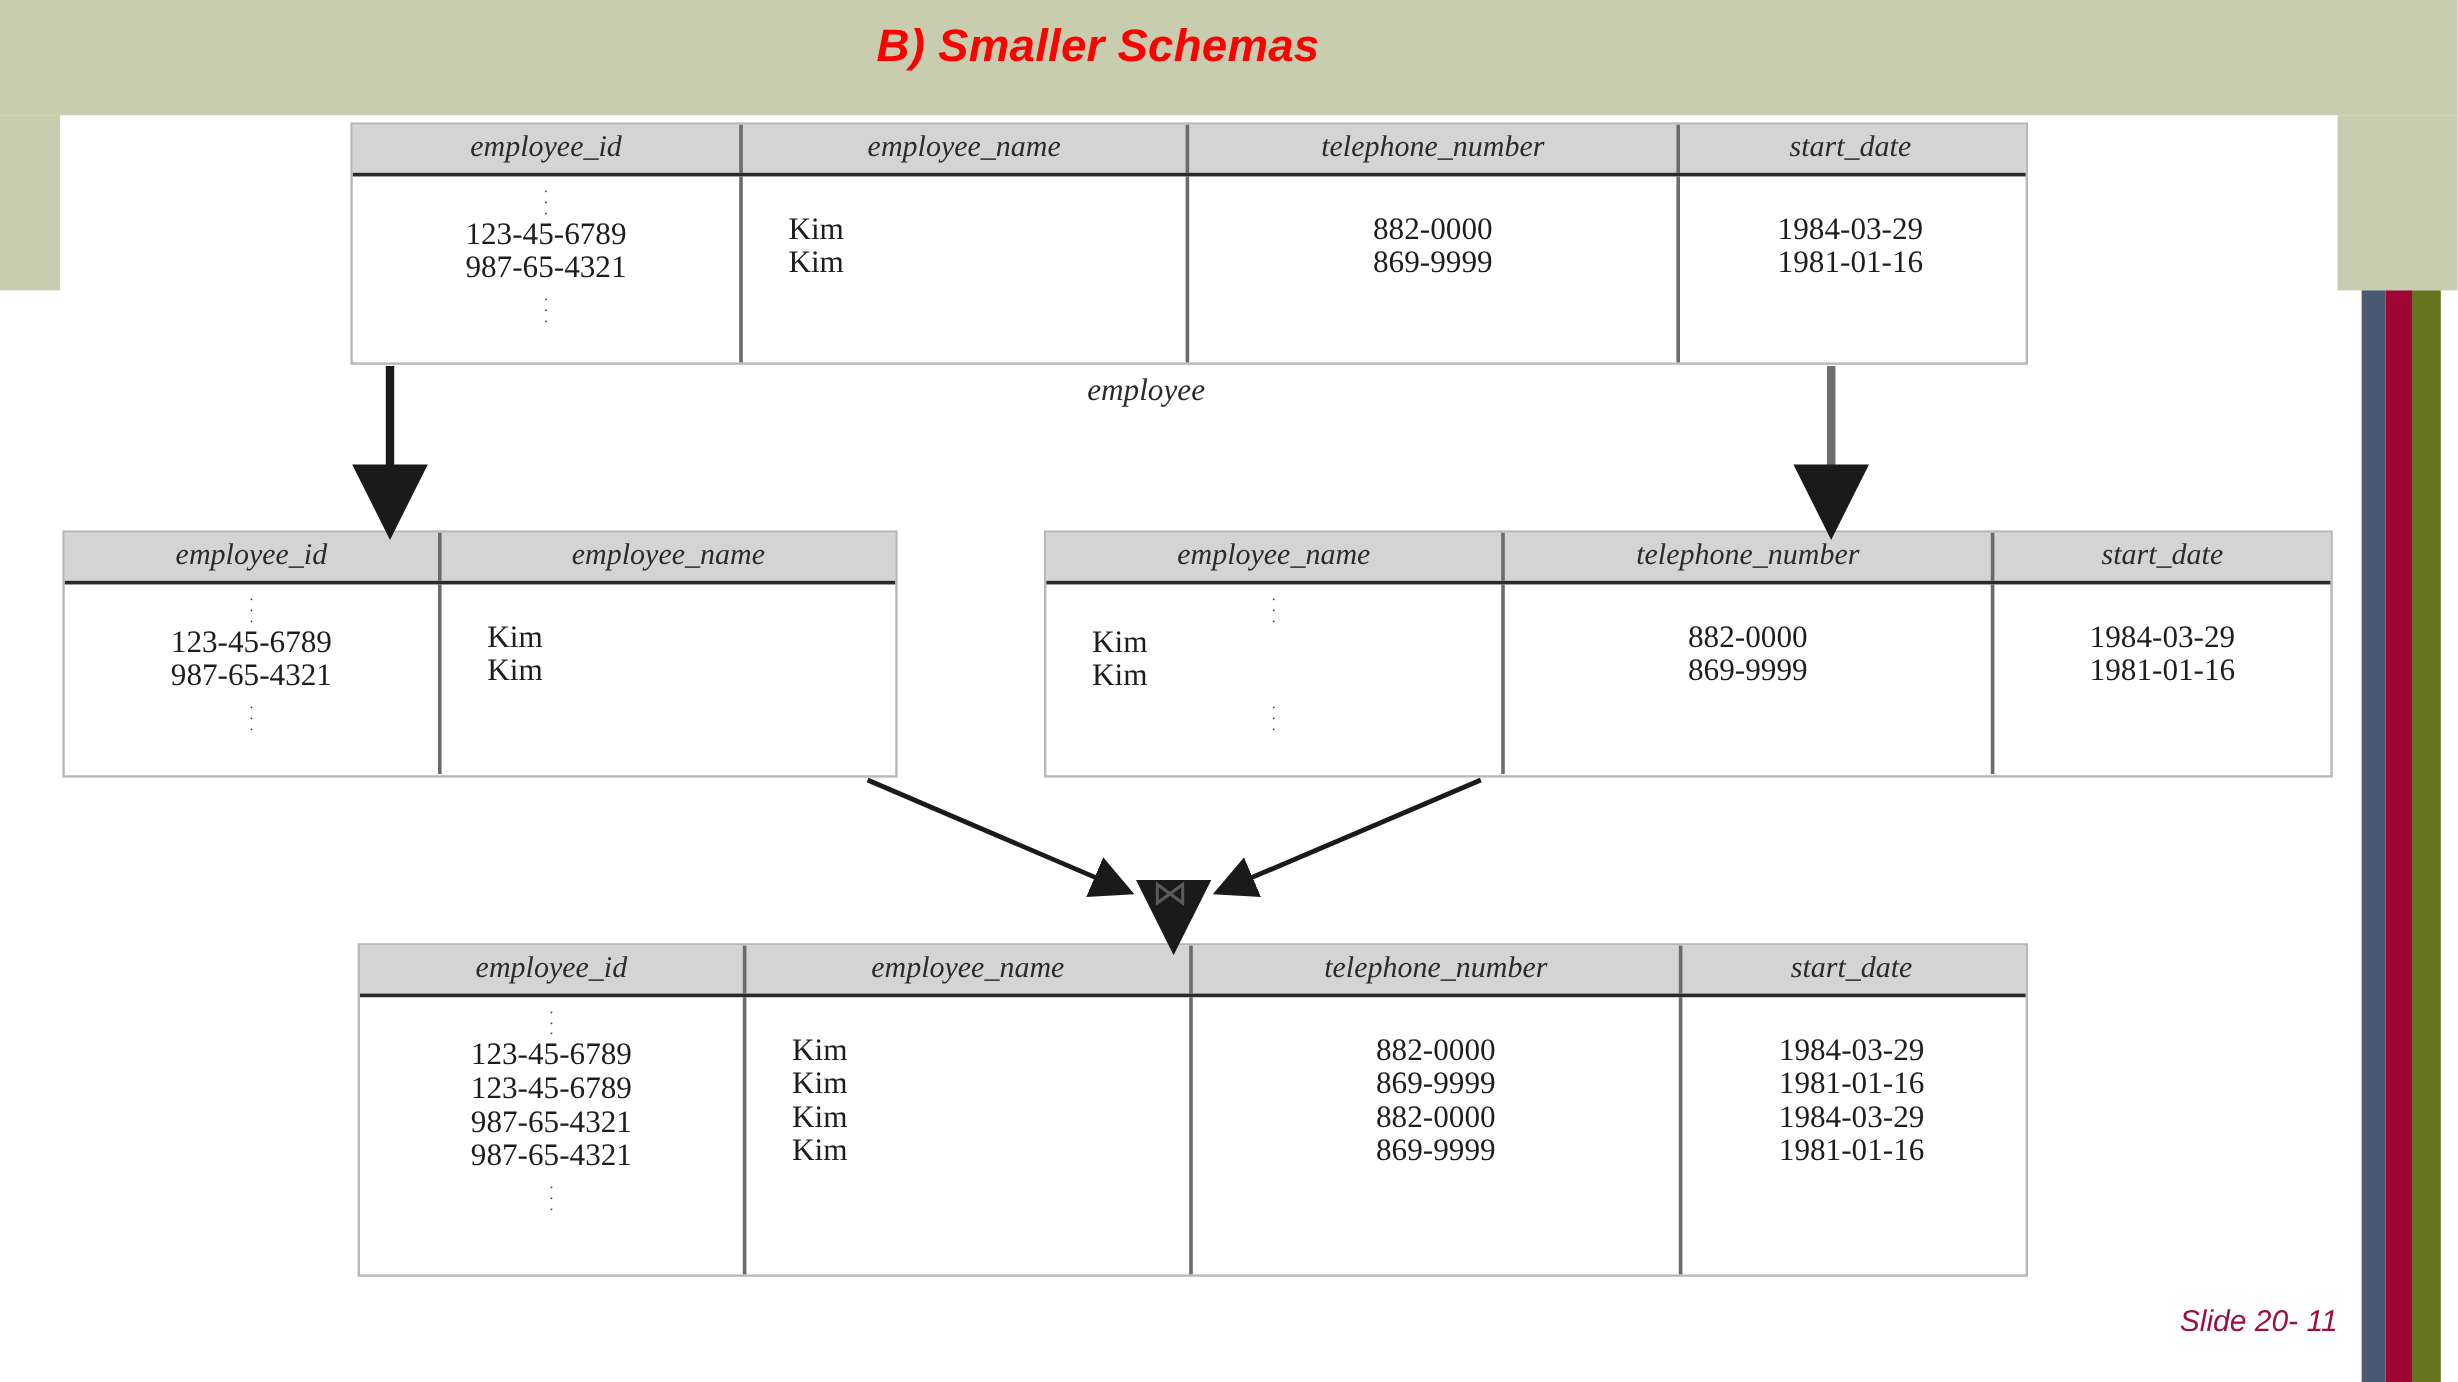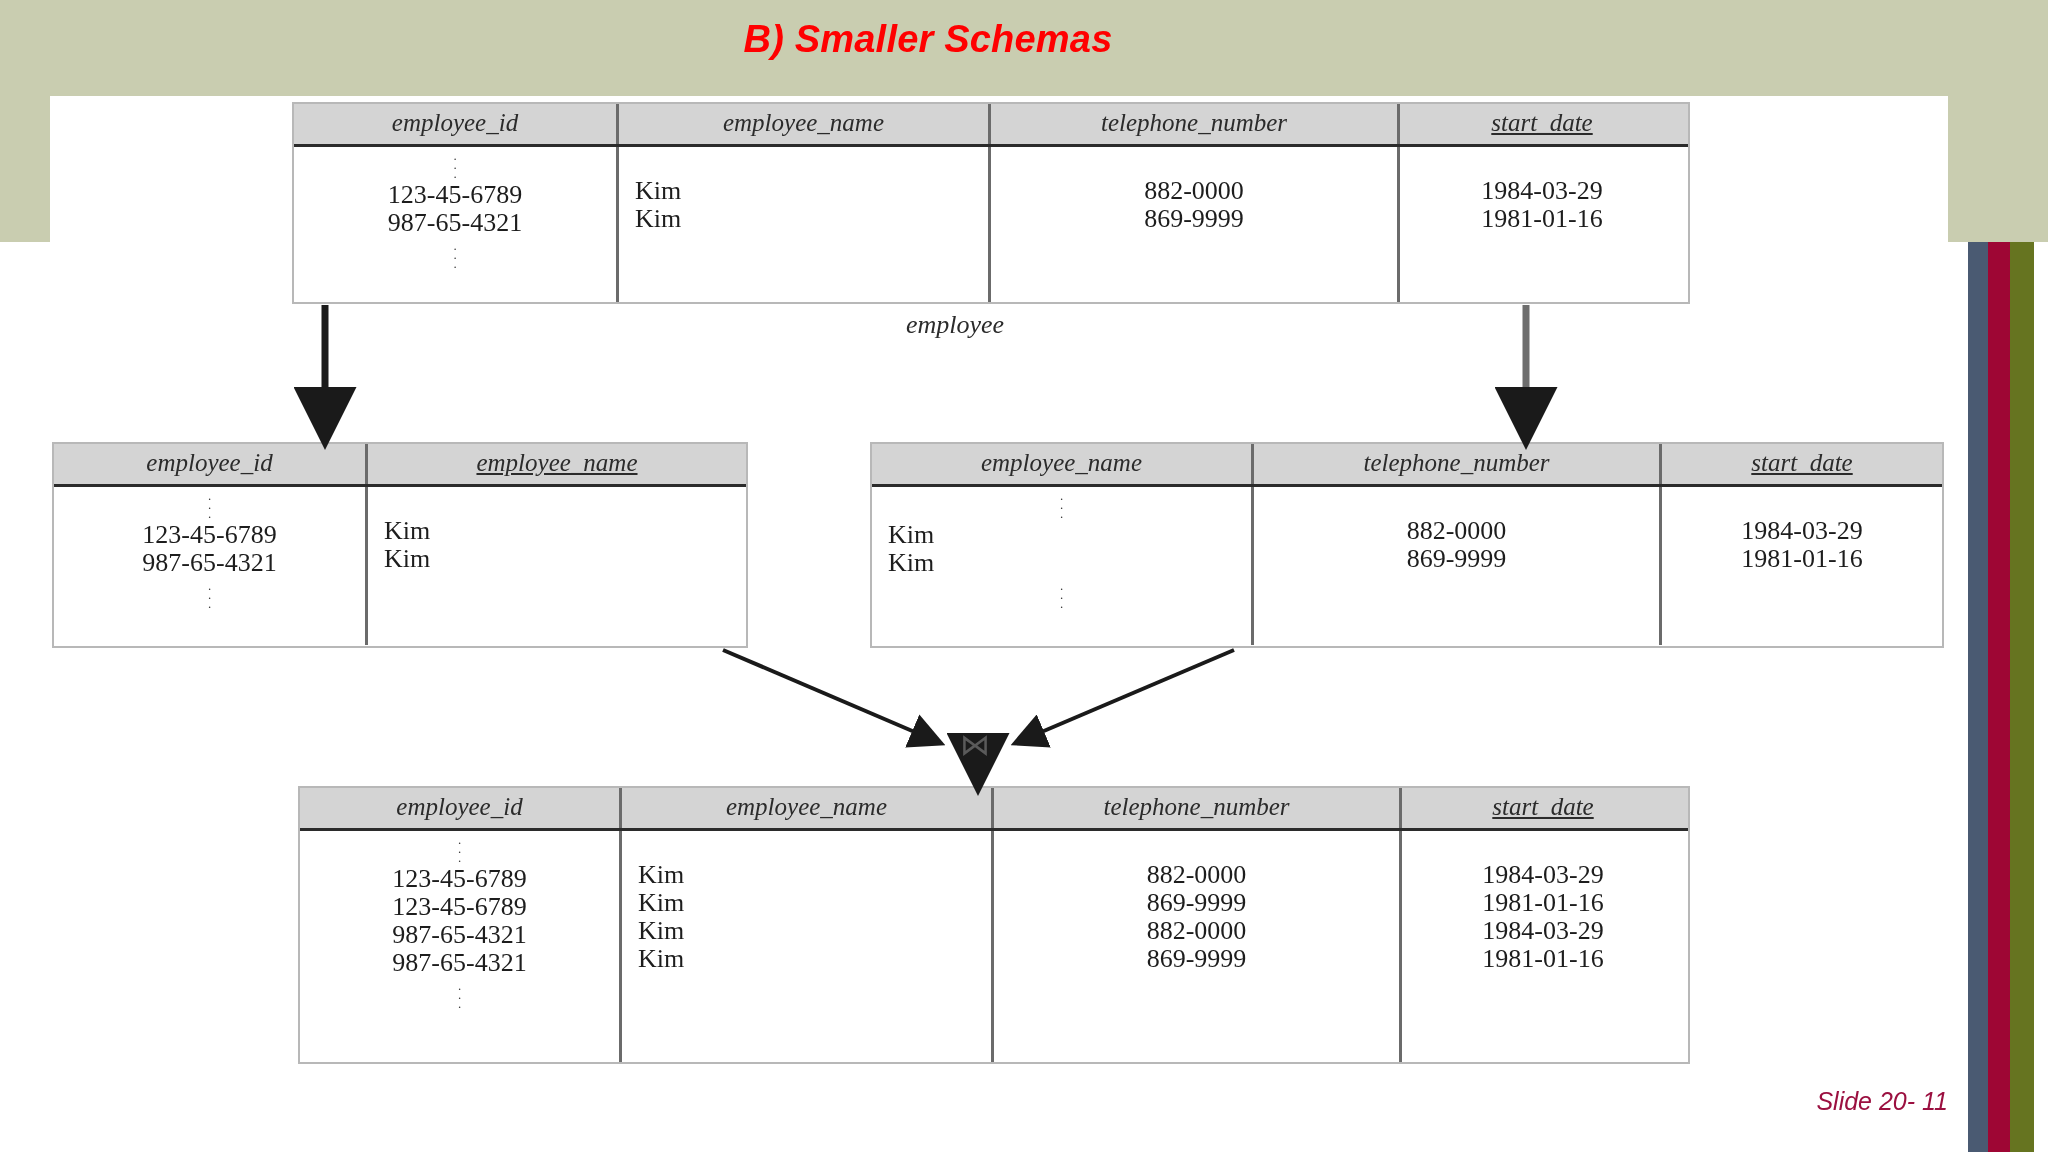--- a/index.html
+++ b/index.html
@@ -49,21 +49,20 @@
     left: 0; top: 18px;
     width: 1830px;
     text-align: center;
     font-family: "Liberation Sans", sans-serif;
     font-weight: bold;
     font-style: italic;
     font-size: 38px;
     color: #ff0000;
     letter-spacing: 0.2px;
     white-space: nowrap;
-    margin-left: 13px;
   }
 
   
   .slide-footer {
     position: absolute;
     right: 100px; bottom: 36px;
     font-family: "Liberation Sans", sans-serif;
     font-style: italic;
     font-size: 25px;
     color: #9b1040;
@@ -87,41 +86,41 @@
     box-sizing: border-box;
     font-style: italic;
     font-size: 25px;
     color: #2b2b2b;
     text-align: center;
     padding: 5px 2px 7px 2px;
     border-right: 3px solid #6b6b6b;
     white-space: nowrap;
     overflow: hidden;
   }
-  .rel-head .cell:last-child { border-right: none; text-decoration: underline; }
+  .rel-head .cell:last-child { border-right: none; }
 
   .rel-body { display: flex; }
   .rel-body .col {
     box-sizing: border-box;
     border-right: 3px solid #6b6b6b;
     padding: 0;
     position: relative;
   }
   .rel-body .col:last-child { border-right: none; }
 
   .rel-body .v {
     font-size: 26px;
     color: #1d1d1d;
     line-height: 28px;
     height: 28px;
     white-space: nowrap;
     overflow: hidden;
   }
   .v-center { text-align: center; }
-  .v-left   { text-align: left; padding-left: 16px; }
+  .v-left   { text-align: left; padding-left: 38px; }
   .spacer { height: 28px; }
 
   .vdots {
     text-align: center;
     line-height: 7px;
     font-size: 22px;
     color: #3a3a3a;
     height: 30px;
     padding-top: 4px;
   }

